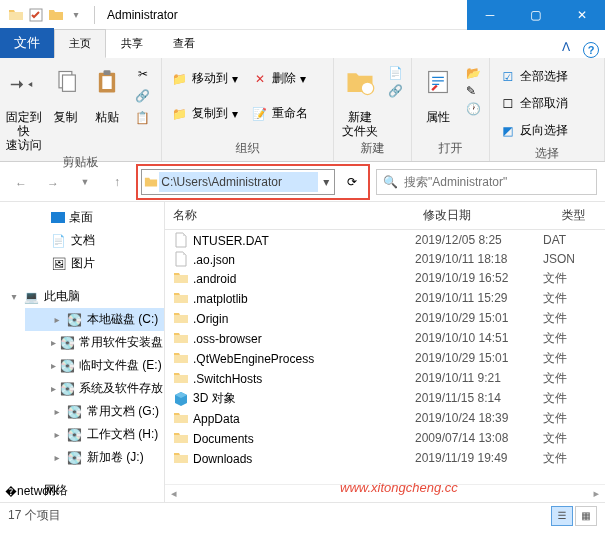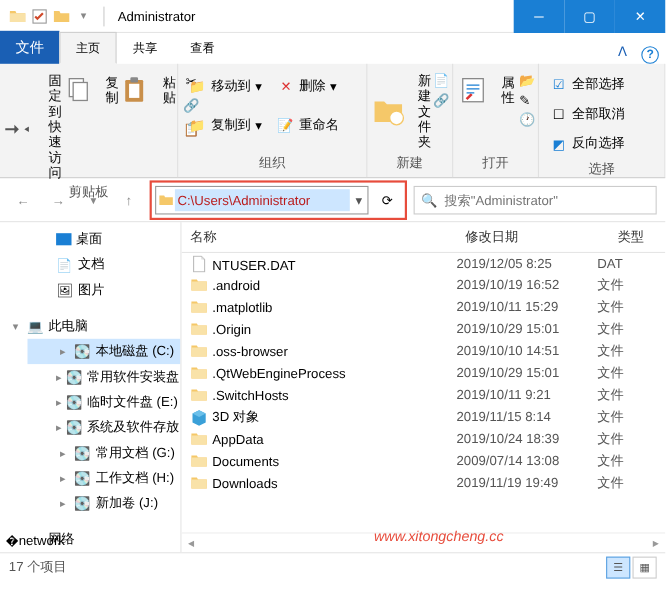--- a/index.html
+++ b/index.html
@@ -18,33 +18,33 @@
 .file-tab { background: #1a5fb4; color: #fff; padding: 6px 14px; font-size: 13px; }
 .tab { padding: 6px 14px; font-size: 11px; border: 1px solid transparent; }
 .tab.active { border: 1px solid #d0d0d0; border-bottom: 1px solid #f3f3f3; background: #f3f3f3; }
 .tabsrow .spacer { flex: 1; }
 .tabsrow .helpdrop { width: 22px; height: 22px; display: flex; align-items: center; justify-content: center; margin-right: 6px; color: #1a5fb4; }
 
 .ribbon { height: 104px; background: #f3f3f3; border-bottom: 1px solid #d0d0d0; display: flex; }
 .rgroup { display: flex; flex-direction: column; border-right: 1px solid #e0e0e0; padding: 4px 4px 0 4px; height: 100%; }
 .rgroup .btns { flex: 1; display: flex; align-items: flex-start; gap: 2px; }
 .rgroup .label { text-align: center; padding: 2px 0 4px; color: #555; font-size: 12px; }
-.bigbtn { width: 50px; display: flex; flex-direction: row; align-items: center; padding-top: 4px; gap: 12px; }
+.bigbtn { width: 50px; display: flex; flex-direction: column; align-items: center; padding-top: 4px; gap: 12px; }
 .bigbtn .icon { width: 32px; height: 32px; display: flex; align-items: center; justify-content: center; }
 .bigbtn .lbl { text-align: center; font-size: 12px; line-height: 14px; }
 .smallcol { display: flex; flex-direction: column; gap: 2px; padding: 2px 4px; }
 .smallbtn { display: flex; align-items: center; gap: 4px; font-size: 12px; padding: 2px 2px; white-space: nowrap; }
 .smallbtn .sicon { width: 16px; height: 16px; display: inline-flex; align-items: center; justify-content: center; }
 
 .addrrow { height: 40px; display: flex; align-items: center; padding: 4px 8px; gap: 6px; border-bottom: 1px solid #e5e5e5; }
 .navbtn { width: 26px; height: 26px; display: flex; align-items: center; justify-content: center; color: #888; border-radius: 2px; }
 .addrbox-wrap { border: 2px solid #e74c3c; padding: 3px; display: flex; align-items: center; gap: 4px; }
 .addrbox { display: flex; align-items: center; border: 1px solid #999; height: 26px; width: 194px; }
 .addrbox .foldericon { width: 22px; display: flex; align-items: center; justify-content: center; }
-.addrbox input { flex: 1; border: none; outline: none; font-size: 12px; background: #cde6ff; color: #b91c1c; height: 20px; padding: 0 2px; }
+.addrbox input { flex: 1; border: none; outline: none; font-size: 12px; background: #cde6ff; color: #404040; height: 20px; padding: 0 2px; }
 .addrbox .dropdown { width: 20px; display: flex; align-items: center; justify-content: center; color: #555; }
 .refreshbtn { width: 26px; height: 26px; display: flex; align-items: center; justify-content: center; border: 1px solid transparent; }
 .searchbox { flex: 1; display: flex; align-items: center; border: 1px solid #ccc; height: 26px; padding: 0 6px; gap: 6px; color: #888; }
 .searchbox input { border: none; outline: none; flex: 1; font-size: 12px; color: #555; }
 
 .mainarea { display: flex; height: 300px; }
 .nav { width: 165px; border-right: 1px solid #e5e5e5; overflow: hidden; padding: 4px 0; }
 .navitem { display: flex; align-items: center; gap: 4px; padding: 3px 4px 3px 8px; font-size: 12px; white-space: nowrap; }
 .navitem .chev { width: 12px; color: #888; font-size: 10px; text-align: center; }
 .navitem.indent1 { padding-left: 26px; margin-left: 25px; }
@@ -345,20 +345,33 @@
             </span>
             <span>NTUSER.DAT</span>
           </div>
           <div class="cdate">2019/12/05 8:25</div>
           <div class="ctype">DAT</div>
         </div>
         <div class="row">
           <div class="cname">
             <span class="ficon">
               <svg width="16" height="16" viewBox="0 0 16 16">
+                <path fill="#fff" stroke="#bbb" d="M3 1h7l3 3v11H3z"></path>
+                <path fill="#ddd" d="M10 1v3h3z"></path>
+              </svg>
+            </span>
+            <span>.ao.json</span>
+          </div>
+          <div class="cdate">2019/10/11 18:18</div>
+          <div class="ctype">JSON</div>
+        </div>
+        <div class="row">
+          <div class="cname">
+            <span class="ficon">
+              <svg width="16" height="16" viewBox="0 0 16 16">
                 <path fill="#f5c869" d="M1 3h5l1 2h8v8H1z"></path>
                 <path fill="#f9e2a8" d="M1 5h14v8H1z"></path>
               </svg>
             </span>
             <span>.android</span>
           </div>
           <div class="cdate">2019/10/19 16:52</div>
           <div class="ctype">文件</div>
         </div>
         <div class="row">

